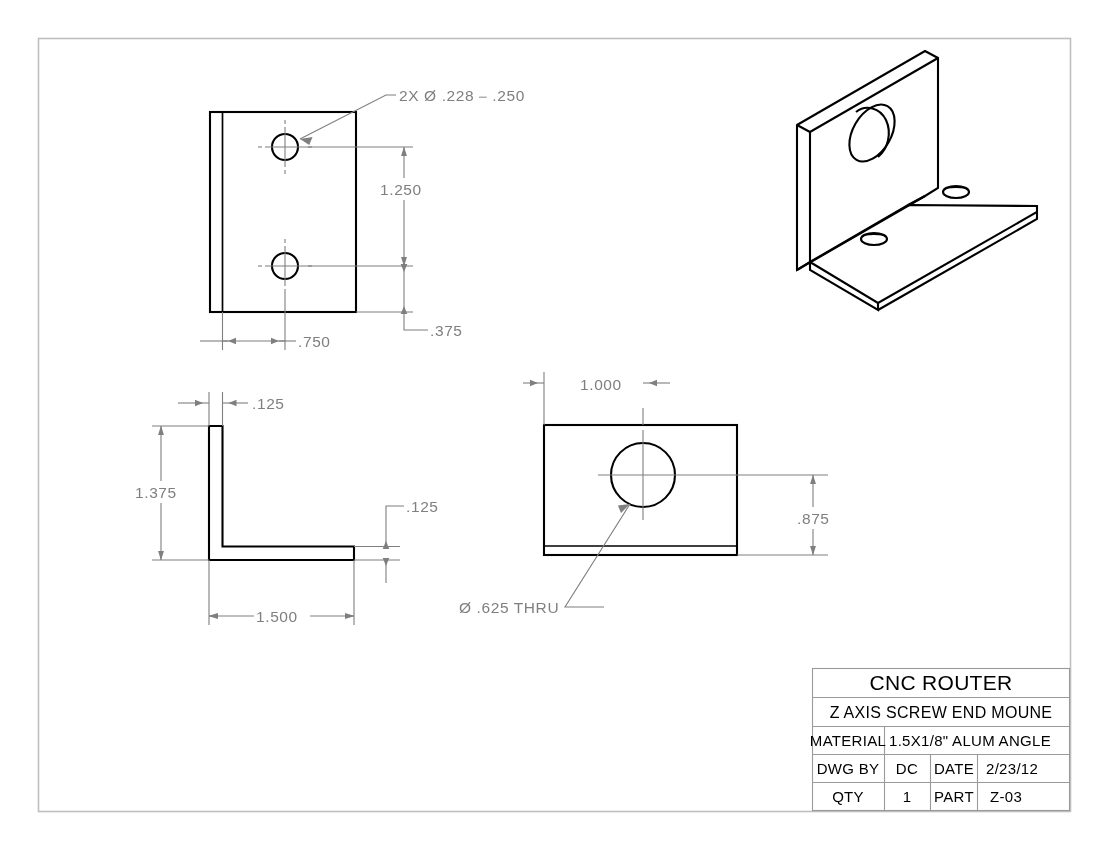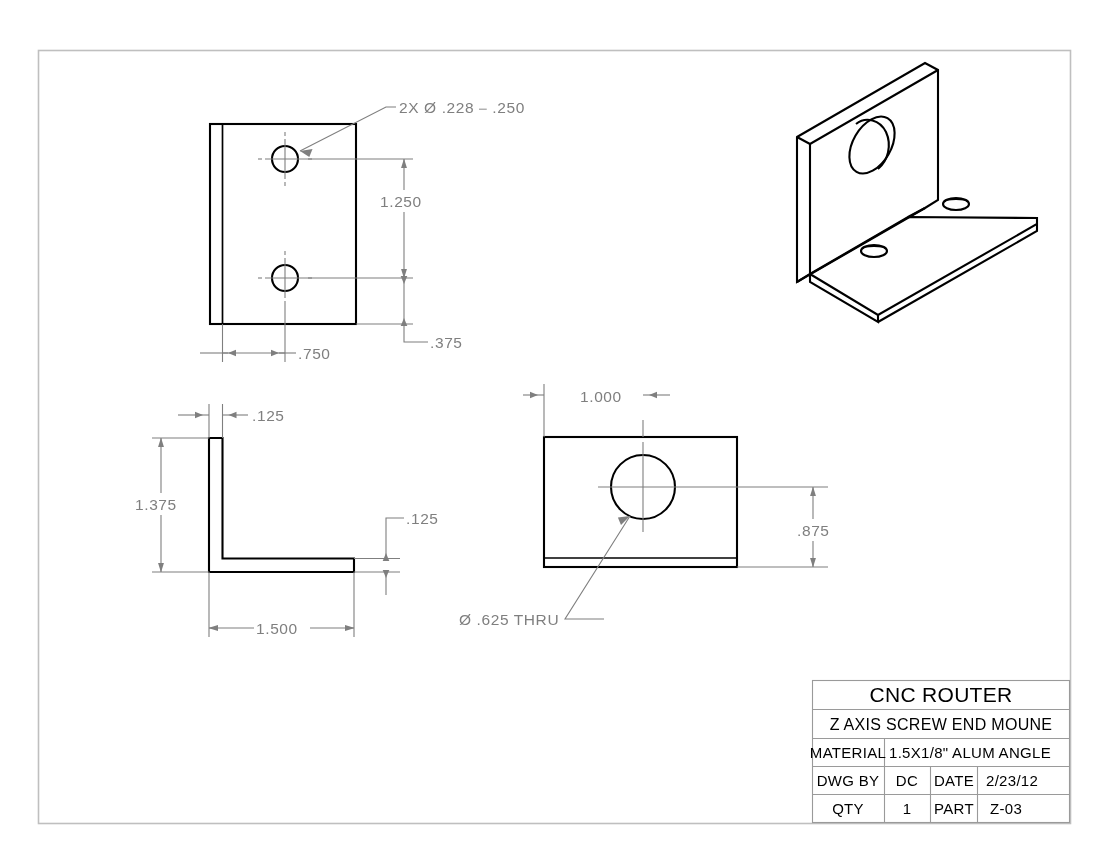--- a/index.html
+++ b/index.html
@@ -9,21 +9,21 @@
   }
   body {
     width: 1093px;
     height: 852px;
     position: relative;
     font-family: "Liberation Sans", sans-serif;
     overflow: hidden;
   }
   #drawing-sheet {
     position: absolute;
-    left: 0; top: 12px;
+    left: 0; top: 0;
     width: 1093px;
     height: 696px;
   }
   svg { display: block; }
   .dimtext {
     font-family: "Liberation Sans", sans-serif;
     font-size: 15.5px;
     fill: #7f7f7f;
     letter-spacing: 0.6px;
   }

